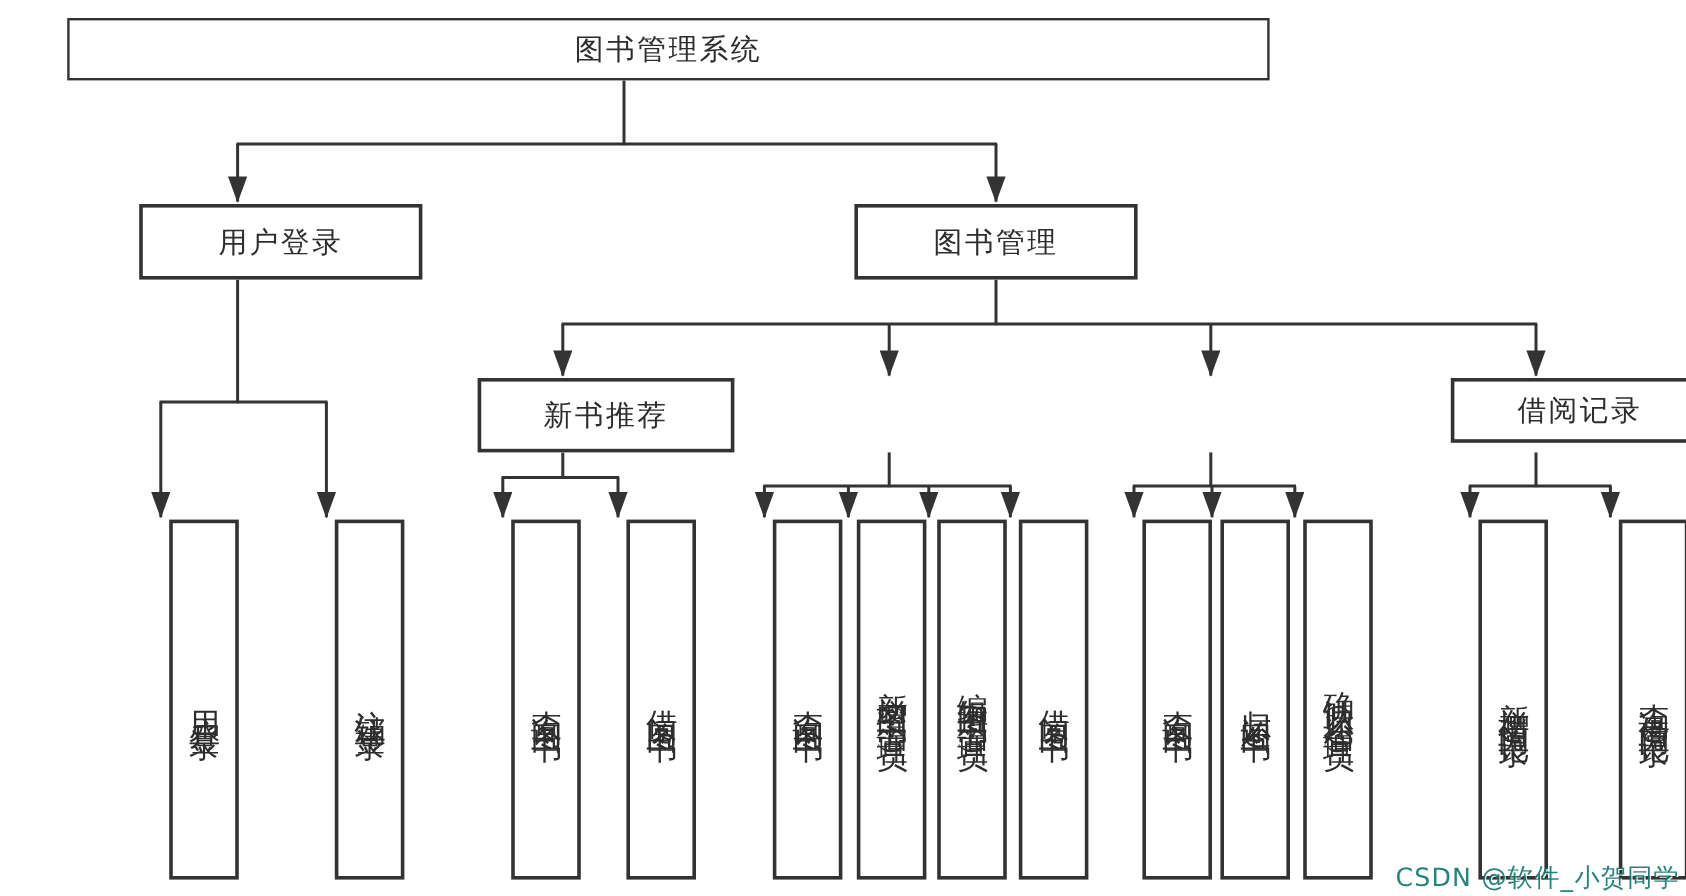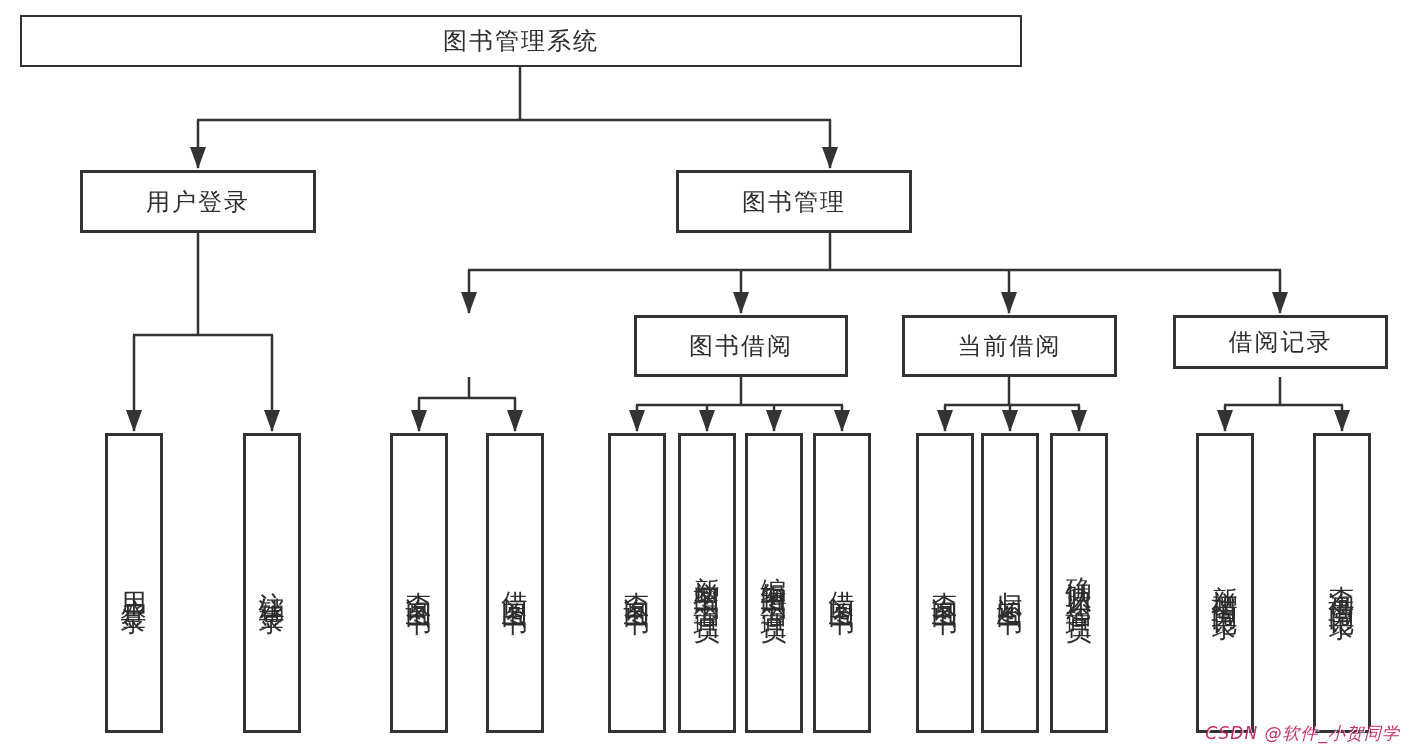--- a/index.html
+++ b/index.html
@@ -19,20 +19,21 @@
     pointer-events: none;
   }
   .node {
     position: absolute;
     box-sizing: border-box;
     background: #ffffff;
     border: 3px solid #333333;
     display: flex;
     align-items: center;
     justify-content: center;
+    margin-left: 36px;
   }
   .node.root { border-width: 2px; }
   .hbox .label {
     font-size: 24px;
     letter-spacing: 2px;
     white-space: nowrap;
     color: #2d2d2d;
   }
   .vbox .label {
     writing-mode: vertical-rl;
@@ -40,28 +41,27 @@
     font-size: 26px;
     line-height: 1;
     letter-spacing: 6px;
     white-space: nowrap;
     color: #2d2d2d;
   }
   #watermark {
     position: absolute;
     right: 5px;
     bottom: 2px;
-    font-size: 17px;
+    font-size: 21px;
     letter-spacing: 1px;
-    color: #be185d;
+    color: #0f766e;
     opacity: 0.9;
     text-shadow: 1px 1px 0 #ffffff;
     z-index: 5;
     white-space: nowrap;
-    font-style: italic;
   }
   line.c { stroke: #333333; stroke-width: 2.5px; }
 </style>
 </head>
 <body>
 
 <div id="canvas">
 
   <svg id="connectors" viewBox="0 0 1405 747" xmlns="http://www.w3.org/2000/svg">
     <defs>
@@ -115,25 +115,22 @@
     <span class="label">图书管理系统</span>
   </div>
 
   <div class="node hbox" style="left:80px; top:170px; width:236px; height:63px;">
     <span class="label">用户登录</span>
   </div>
   <div class="node hbox" style="left:676px; top:170px; width:236px; height:63px;">
     <span class="label">图书管理</span>
   </div>
 
-  <div class="node hbox" style="left:634px; top:315px; width:214px; height:62px;">
-    <span class="label">图书借阅</span>
-  </div>
-  <div class="node hbox" style="left:902px; top:315px; width:215px; height:62px;">
-    <span class="label">当前借阅</span>
+  <div class="node hbox" style="left:362px; top:315px; width:214px; height:62px;">
+    <span class="label">新书推荐</span>
   </div>
   <div class="node hbox" style="left:1173px; top:315px; width:215px; height:54px;">
     <span class="label">借阅记录</span>
   </div>
 
   <div class="node vbox" style="left:105px; top:433px; width:58px; height:300px;">
     <span class="label">用户登录</span>
   </div>
   <div class="node vbox" style="left:243px; top:433px; width:58px; height:300px;">
     <span class="label">注销登录</span>

